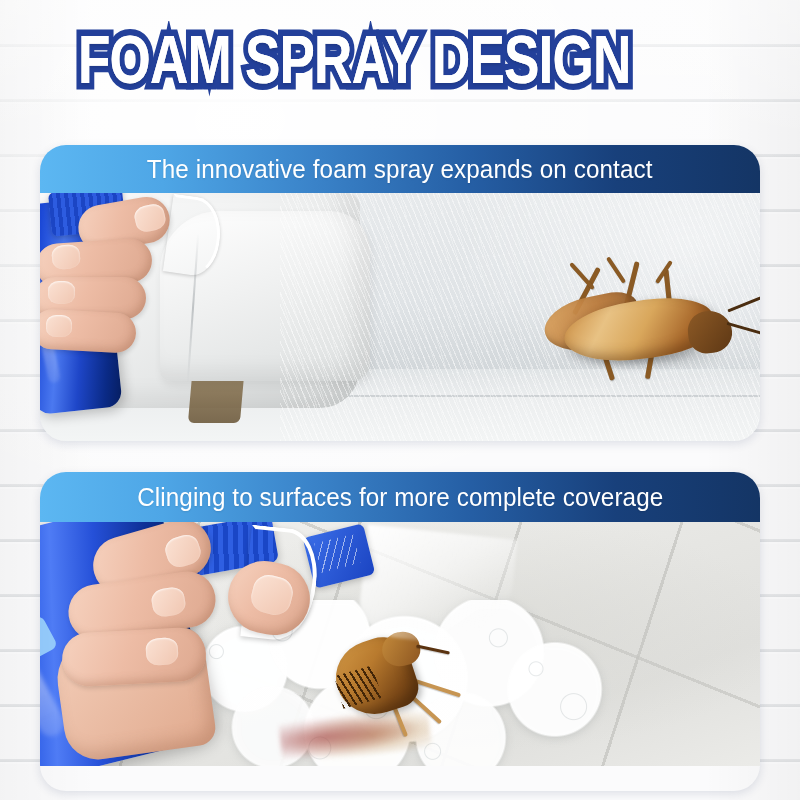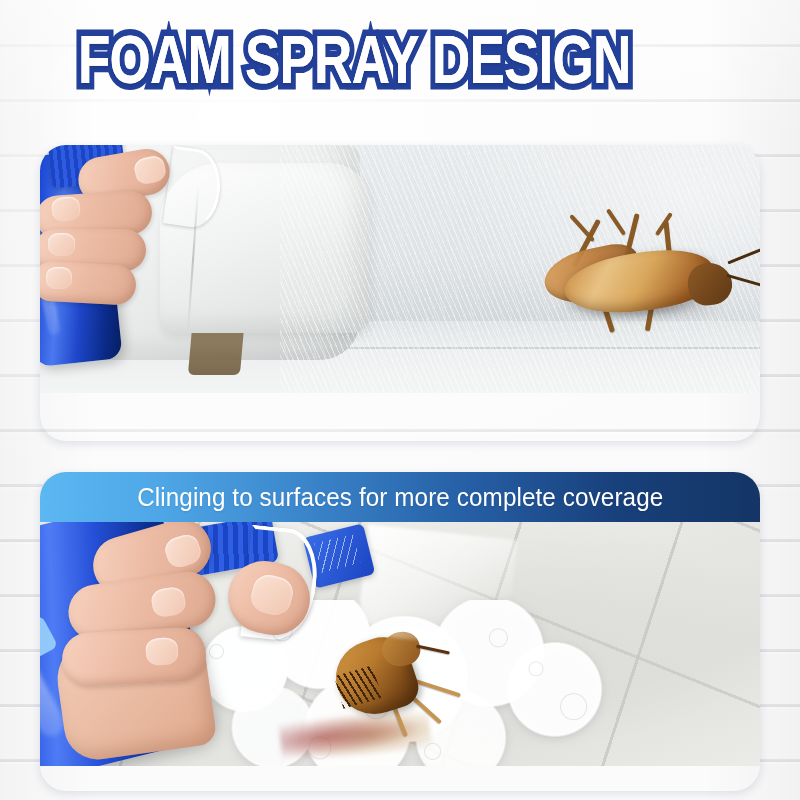--- a/index.html
+++ b/index.html
@@ -367,20 +367,23 @@
 
 <div id="headline-wrap">
   <div id="headline">
     <span class="strokepaint">FOAM SPRAY DESIGN</span>
     <span class="fill">FOAM SPRAY DESIGN</span>
   </div>
 </div>
 
 <div class="panel" id="panel-1">
 
+  <div class="caption-bar">
+    <span class="caption-text">The innovative foam spray expands on contact</span>
+  </div>
 
   <div class="photo" id="photo-1">
     <div class="floor-1"></div>
     <div class="floor-line-1"></div>
 
     <div class="sofa"></div>
     <div class="sofa-leg"></div>
     <div class="sofa-arm"></div>
     <div class="sofa-seam"></div>
 

